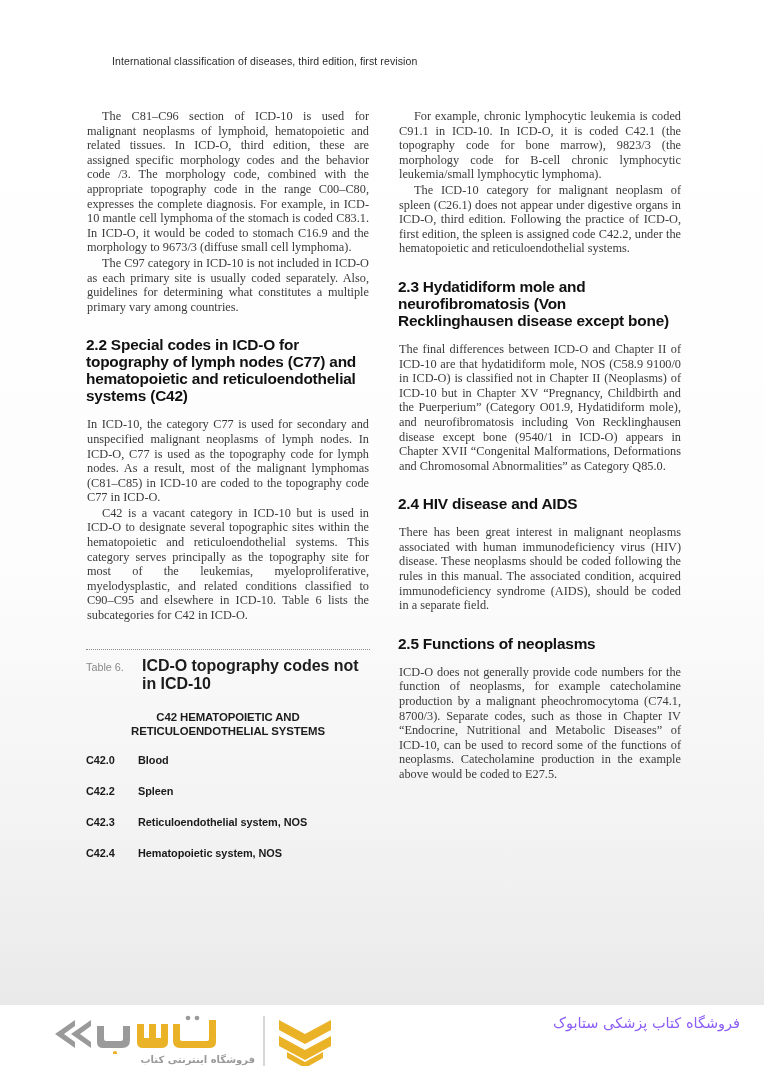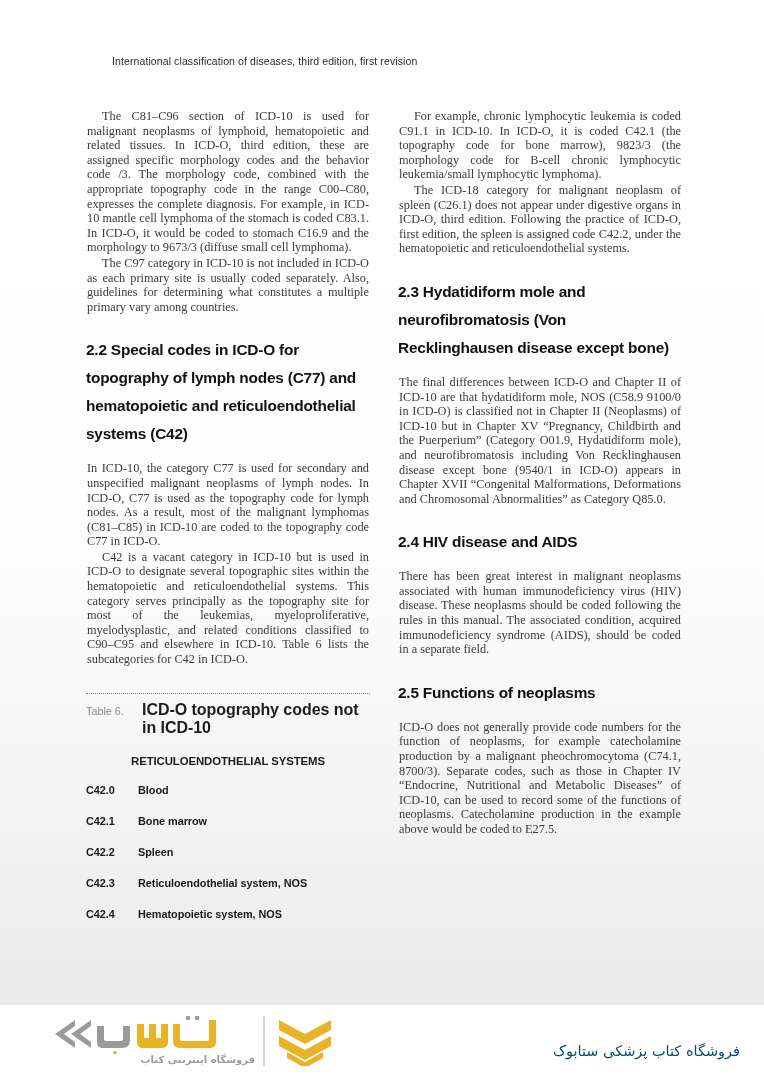--- a/index.html
+++ b/index.html
@@ -77,21 +77,21 @@
   }
   p.body.noindent { text-indent: 0; }
   p.body + p.body { margin-top: 0; }
 
   
   h2.section {
     margin: 0;
     font-family: "Liberation Sans", sans-serif;
     font-weight: bold;
     font-size: 15.4px;
-    line-height: 28px;
+    line-height: 17px;
     color: #111111;
     letter-spacing: -0.2px;
   }
   .sec-gap-before { margin-top: 22px !important; }
   .sec-gap-after  { margin-top: 13px !important; }
 
   
   #table-block {
     margin-top: 26px;
     width: 284px;
@@ -205,25 +205,24 @@
   #footer-right {
     position: absolute;
     right: 24px;
     top: 8px;
     width: 400px;
     text-align: right;
   }
   #fa-tagline {
     font-family: "DejaVu Sans", sans-serif;
     font-size: 14.5px;
-    color: #0c4a6e;
+    color: #8b5cf6;
     direction: rtl;
     line-height: 20px;
     white-space: nowrap;
-    margin-top: 28px;
   }
   #site-url {
     margin-top: 4px;
     font-family: "Liberation Sans", sans-serif;
     font-size: 22px;
     font-weight: bold;
     letter-spacing: 4.2px;
     color: #1c1c1c;
     white-space: nowrap;
   }
@@ -254,51 +253,48 @@
 
       <div id="table-block">
         <div class="dotline"></div>
 
         <div class="tbl-caption">
           <span class="tbl-num">Table 6.</span>
           <span class="tbl-title">ICD-O topography codes not in ICD-10</span>
         </div>
 
         <div class="tbl-heading">
+          <div>C42 HEMATOPOIETIC AND</div>
           <div>RETICULOENDOTHELIAL SYSTEMS</div>
         </div>
 
         <div class="tbl-row">
           <span class="code">C42.0</span>
           <span class="label">Blood</span>
         </div>
         <div class="tbl-row">
-          <span class="code">C42.1</span>
-          <span class="label">Bone marrow</span>
-        </div>
-        <div class="tbl-row">
           <span class="code">C42.2</span>
           <span class="label">Spleen</span>
         </div>
         <div class="tbl-row">
           <span class="code">C42.3</span>
           <span class="label">Reticuloendothelial system, NOS</span>
         </div>
         <div class="tbl-row">
           <span class="code">C42.4</span>
           <span class="label">Hematopoietic system, NOS</span>
         </div>
       </div>
     </div>
 
     <div class="col">
 
       <p class="body">For example, chronic lymphocytic leukemia is coded C91.1 in ICD-10. In ICD-O, it is coded C42.1 (the topography code for bone marrow), 9823/3 (the morphology code for B-cell chronic lymphocytic leukemia/small lymphocytic lymphoma).</p>
 
-      <p class="body">The ICD-18 category for malignant neoplasm of spleen (C26.1) does not appear under digestive organs in ICD-O, third edition. Following the practice of ICD-O, first edition, the spleen is assigned code C42.2, under the hematopoietic and reticuloendothelial systems.</p>
+      <p class="body">The ICD-10 category for malignant neoplasm of spleen (C26.1) does not appear under digestive organs in ICD-O, third edition. Following the practice of ICD-O, first edition, the spleen is assigned code C42.2, under the hematopoietic and reticuloendothelial systems.</p>
 
       <h2 class="section sec-gap-before">2.3 Hydatidiform mole and neurofibromatosis (Von Recklinghausen disease except bone)</h2>
 
       <p class="body noindent sec-gap-after">The final differences between ICD-O and Chapter II of ICD-10 are that hydatidiform mole, NOS (C58.9 9100/0 in ICD-O) is classified not in Chapter II (Neoplasms) of ICD-10 but in Chapter XV “Pregnancy, Childbirth and the Puerperium” (Category O01.9, Hydatidiform mole), and neurofibromatosis including Von Recklinghausen disease except bone (9540/1 in ICD-O) appears in Chapter XVII “Congenital Malformations, Deformations and Chromosomal Abnormalities” as Category Q85.0.</p>
 
       <h2 class="section sec-gap-before">2.4 HIV disease and AIDS</h2>
 
       <p class="body noindent sec-gap-after">There has been great interest in malignant neoplasms associated with human immunodeficiency virus (HIV) disease. These neoplasms should be coded following the rules in this manual. The associated condition, acquired immunodeficiency syndrome (AIDS), should be coded in a separate field.</p>
 
       <h2 class="section sec-gap-before">2.5 Functions of neoplasms</h2>

